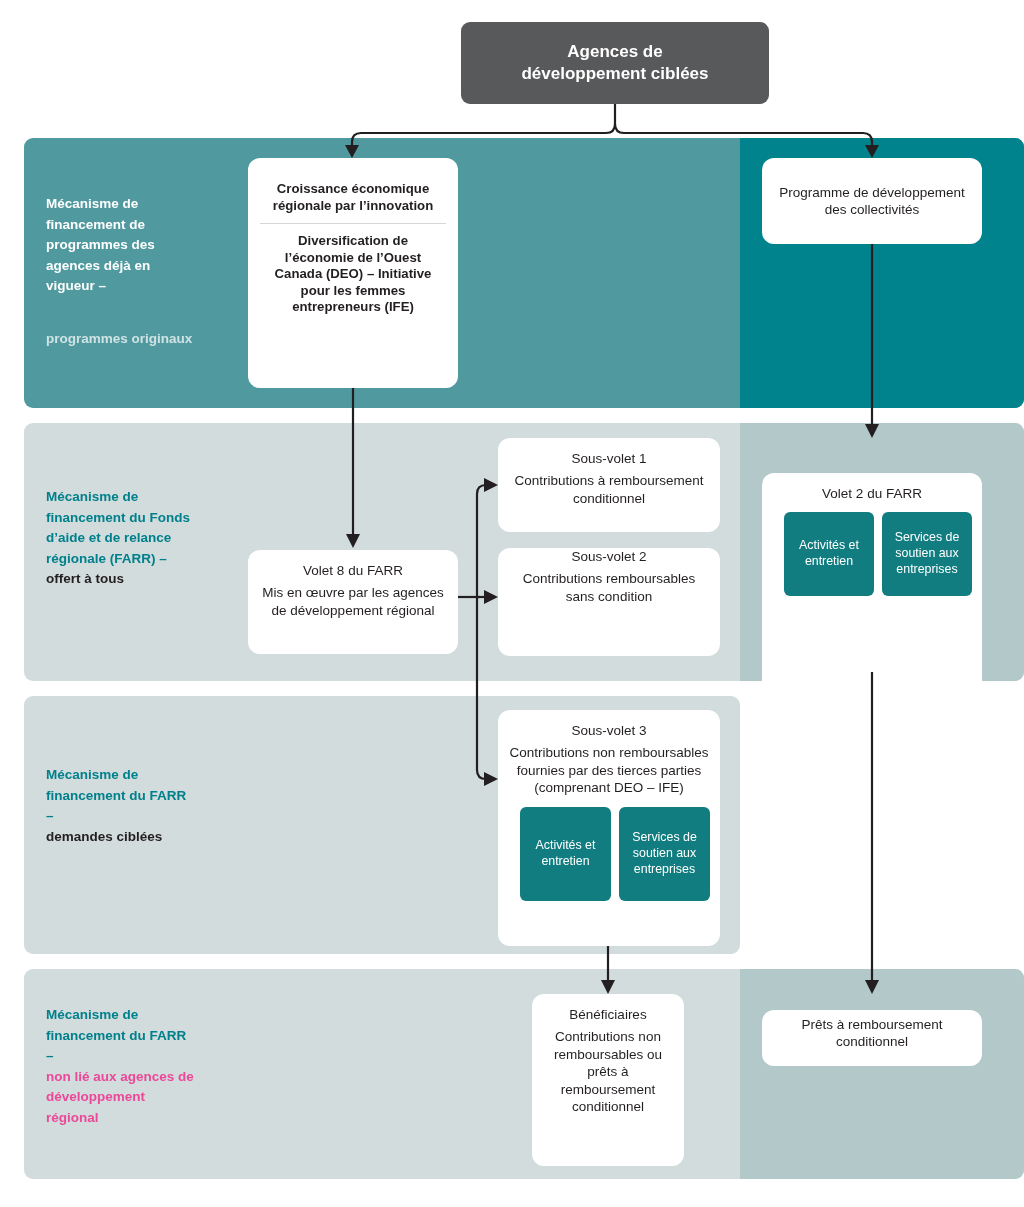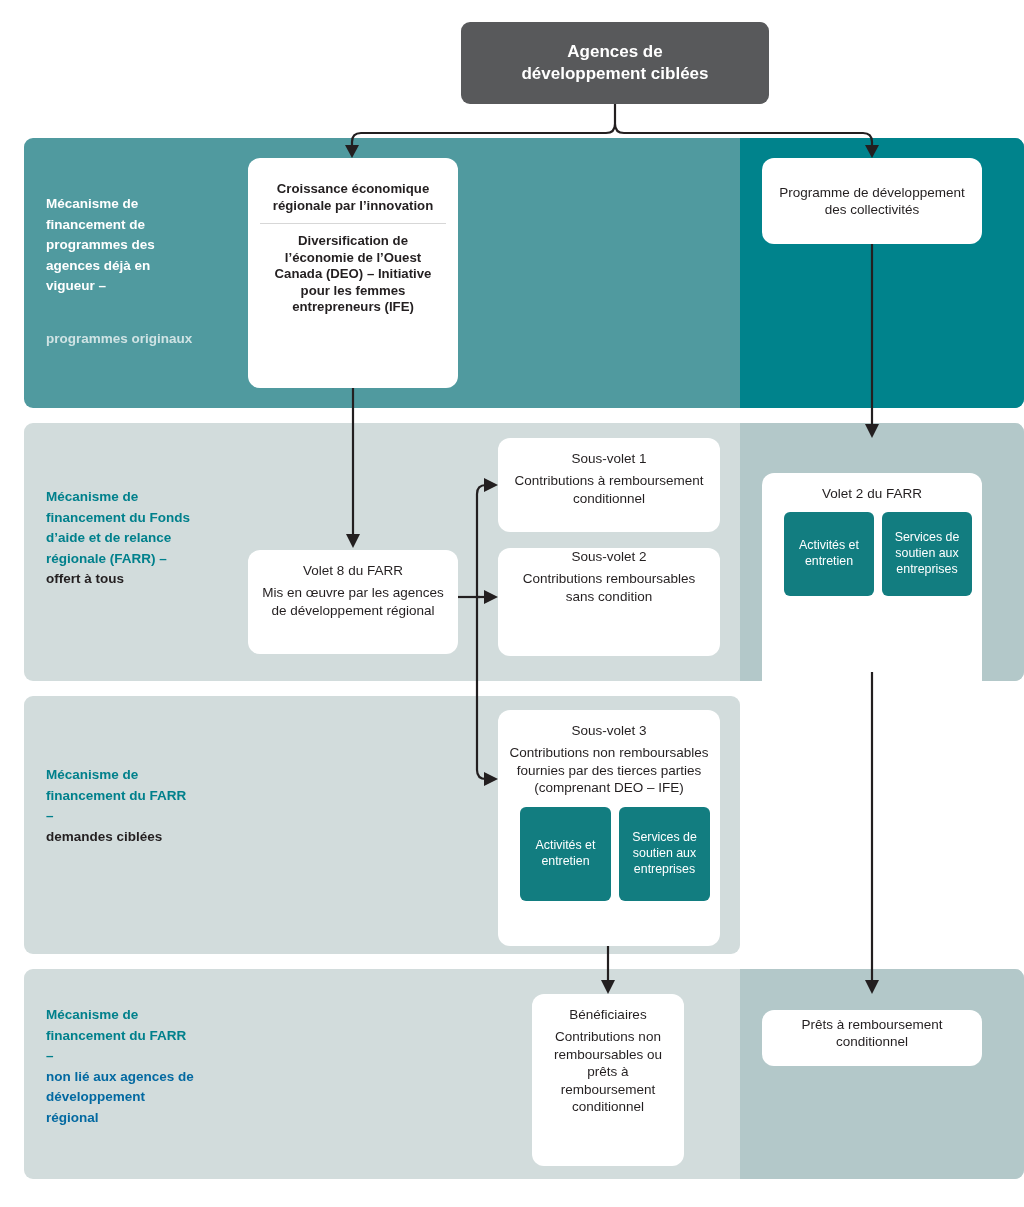--- a/index.html
+++ b/index.html
@@ -42,21 +42,21 @@
   .rl1{left:46px;top:194px;color:#ffffff;}
   .rl1 .tail{color:#cfe3e4;font-weight:bold;margin-top:32px;}
   .rl2{left:46px;top:487px;}
   .rl2 .lead{color:#00808c;}
   .rl2 .tail{color:#231f20;}
   .rl3{left:46px;top:765px;}
   .rl3 .lead{color:#00808c;}
   .rl3 .tail{color:#231f20;}
   .rl4{left:46px;top:1005px;}
   .rl4 .lead{color:#00808c;}
-  .rl4 .tail{color:#0369a1;}
+  .rl4 .tail{color:#ec4899;}
 
   
   .card{
     position:absolute;background:#ffffff;border-radius:12px;z-index:3;
     box-sizing:border-box;text-align:center;color:#231f20;
   }
   .card .hd{font-weight:normal;font-size:13.5px;line-height:1.26;}
   .card .bd{font-size:13.5px;line-height:1.3;margin-top:5px;}
 
   

